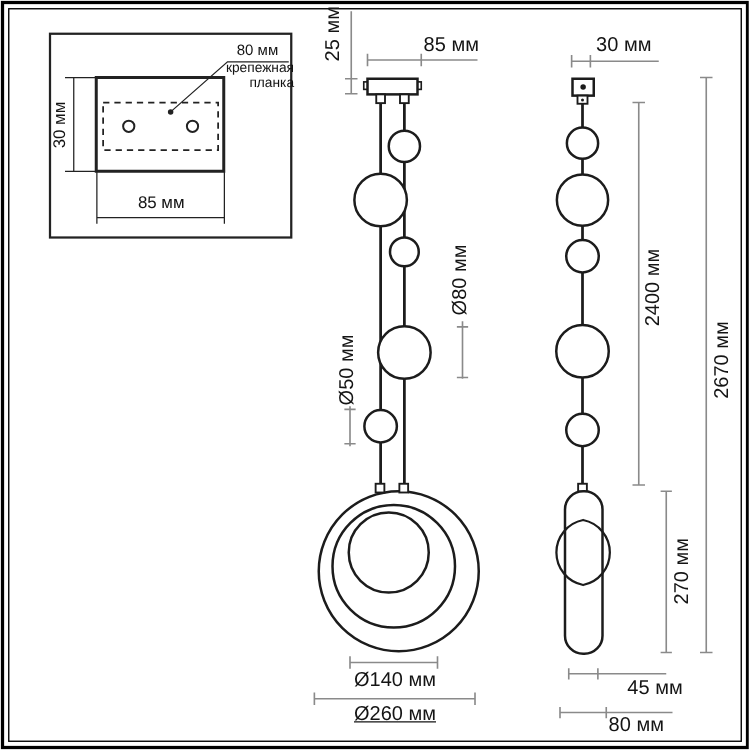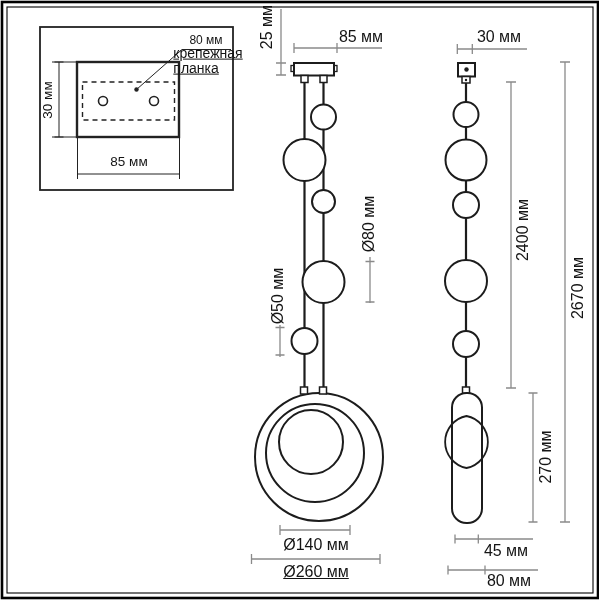--- a/index.html
+++ b/index.html
@@ -9,21 +9,21 @@
   }
   #stage svg{position:absolute;left:0;top:0;}
   .lbl{
     position:absolute;white-space:nowrap;color:#141414;
     transform:translate(-50%,-50%);line-height:1;
   }
   .lbl.rot{transform:translate(-50%,-50%) rotate(-90deg);}
   .fs-main{font-size:16px;}
   .fs-inset{font-size:13.5px;}
   .fs-note{font-size:12px;}
-  .fs-note2{font-size:14px;text-align:left;line-height:1.1;text-decoration:underline;}
+  .fs-note2{font-size:11px;text-align:right;line-height:1.1;}
 </style>
 </head>
 <body>
 
 <div id="stage">
 
   <svg width="600" height="600" viewBox="0 0 600 600">
 
     <rect x="2" y="2" width="596" height="596" fill="none" stroke="#000" stroke-width="2.6"></rect>
     <rect x="7" y="7" width="586" height="586" fill="none" stroke="#000" stroke-width="1.1"></rect>
@@ -105,16 +105,16 @@
   <div class="lbl fs-main" style="left:361px;top:37px;">85 мм</div>
   <div class="lbl rot fs-main" style="left:369px;top:224px;">Ø80 мм</div>
   <div class="lbl rot fs-main" style="left:278px;top:296px;">Ø50 мм</div>
   <div class="lbl fs-main" style="left:316px;top:545px;">Ø140 мм</div>
   <div class="lbl fs-main" style="left:316px;top:572px;text-decoration:underline;">Ø260 мм</div>
 
   <div class="lbl fs-main" style="left:499px;top:37px;">30 мм</div>
   <div class="lbl rot fs-main" style="left:523px;top:230px;">2400 мм</div>
   <div class="lbl rot fs-main" style="left:578px;top:288px;">2670 мм</div>
   <div class="lbl rot fs-main" style="left:546px;top:457px;">270 мм</div>
-  <div class="lbl fs-main" style="left:506px;top:551px;">45 мм</div>
+  <div class="lbl fs-main" style="left:524px;top:551px;">45 мм</div>
   <div class="lbl fs-main" style="left:509px;top:581px;">80 мм</div>
 
 </div>
 
 </body></html>

